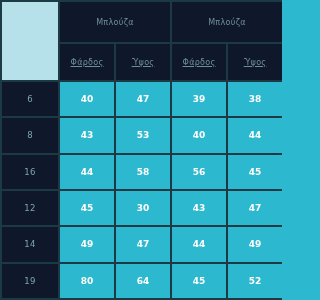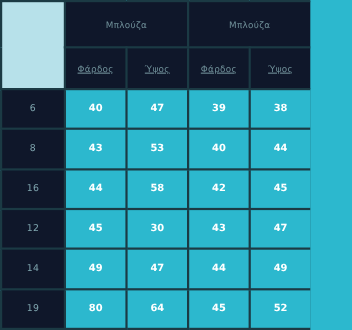--- a/index.html
+++ b/index.html
@@ -94,21 +94,21 @@
       <td class="size-cell">8</td>
       <td class="val-cell">43</td>
       <td class="val-cell">53</td>
       <td class="val-cell">40</td>
       <td class="val-cell">44</td>
     </tr>
     <tr>
       <td class="size-cell">16</td>
       <td class="val-cell">44</td>
       <td class="val-cell">58</td>
-      <td class="val-cell">42</td>
+      <td class="val-cell">56</td>
       <td class="val-cell">45</td>
     </tr>
     <tr>
       <td class="size-cell">12</td>
       <td class="val-cell">45</td>
       <td class="val-cell">30</td>
       <td class="val-cell">43</td>
       <td class="val-cell">47</td>
     </tr>
     <tr>

